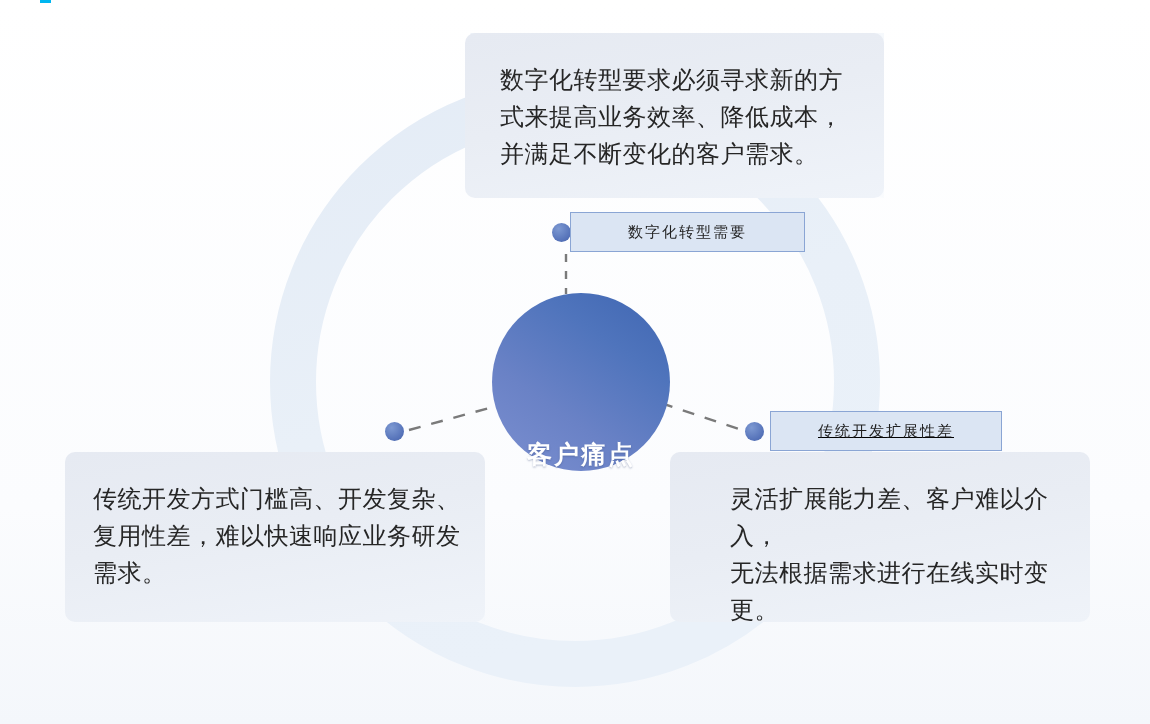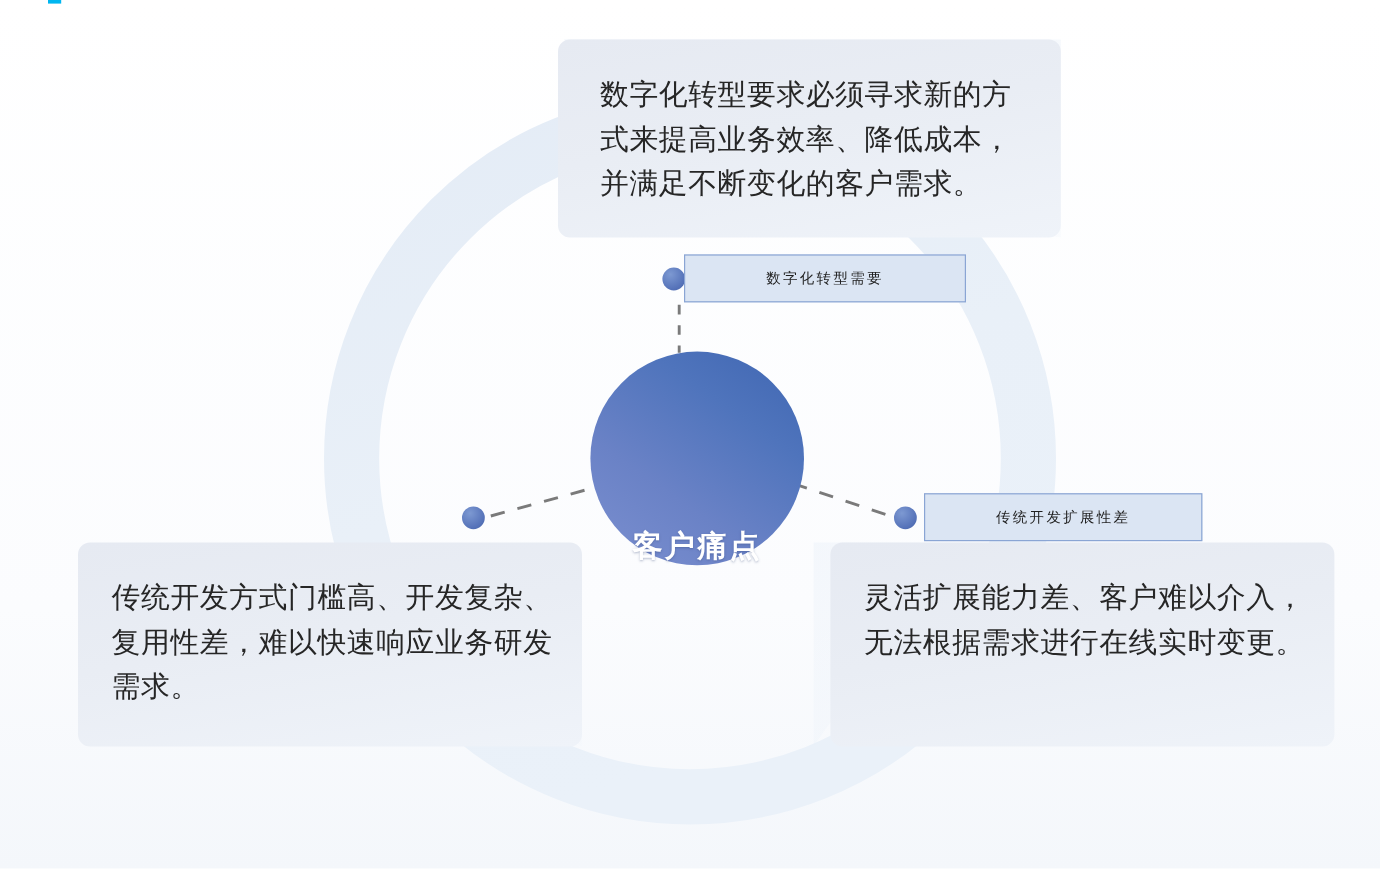--- a/index.html
+++ b/index.html
@@ -54,55 +54,55 @@
     letter-spacing: 0.5px;
     white-space: pre-line;
   }
 
   #card-top { left: 465px; top: 33px; width: 419px; height: 165px; }
   #card-top .card-text { padding: 28px 0 0 35px; }
 
   #card-left { left: 65px; top: 452px; width: 420px; height: 170px; }
   #card-left .card-text { padding: 28px 0 0 28px; }
 
-  #card-right { left: 692px; top: 452px; width: 420px; height: 170px; }
+  #card-right { left: 670px; top: 452px; width: 420px; height: 170px; padding-left: 32px; }
   #card-right .card-text { padding: 28px 0 0 28px; }
 
   
   .chip {
     position: absolute;
     box-sizing: border-box;
     border: 1px solid #8aa5d4;
     background: #dbe5f3;
     height: 40px;
     display: flex;
     align-items: center;
     justify-content: center;
   }
   .chip-label {
     color: #1f1f1f;
-    font-size: 12px;
+    font-size: 15px;
     letter-spacing: 2px;
     white-space: nowrap;
   }
   .dot {
     position: absolute;
     width: 19px;
     height: 19px;
     border-radius: 50%;
     background: radial-gradient(circle at 35% 30%, #7d99d2 0%, #5471b8 70%, #47639f 100%);
   }
 
   #chip-top   { left: 570px; top: 212px; width: 235px; }
   #dot-top    { left: 552px; top: 223px; }
 
   #chip-left  { left: 155px; top: 411px; width: 225px; }
   #dot-left   { left: 385px; top: 422px; }
 
-  #chip-right { left: 770px; top: 411px; width: 232px; }
+  #chip-right { left: 770px; top: 411px; width: 232px; text-decoration: underline; }
   #dot-right  { left: 745px; top: 422px; }
 
   
   #hub {
     position: absolute;
     left: 492px;
     top: 293px;
     width: 178px;
     height: 178px;
     border-radius: 50%;

